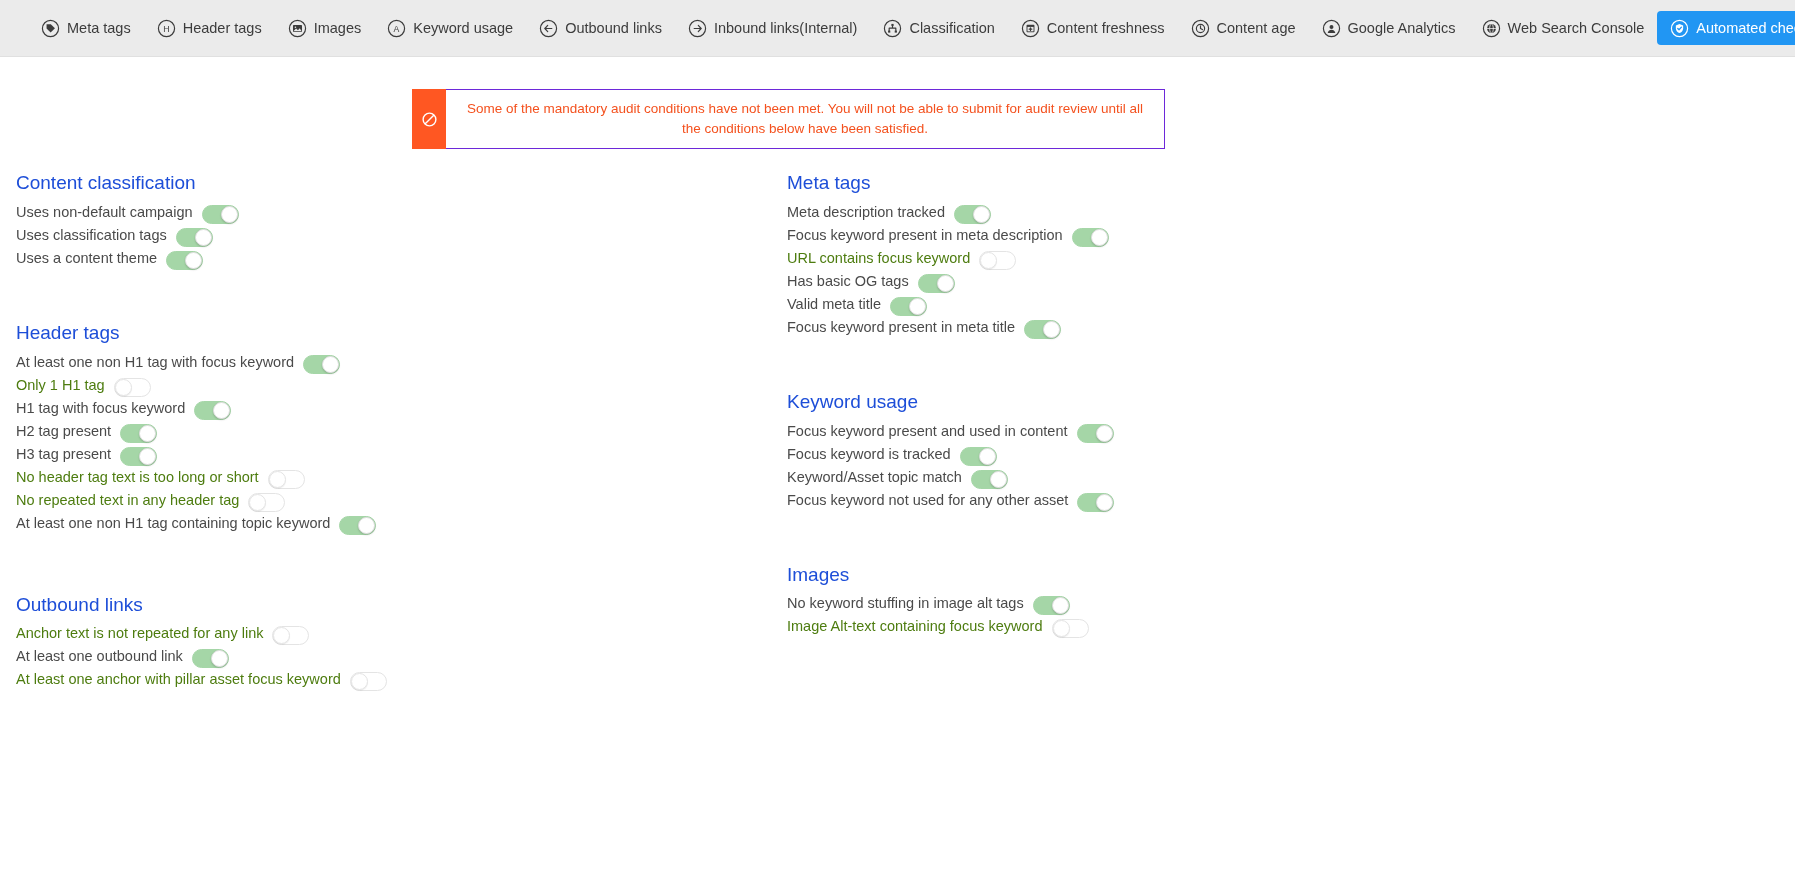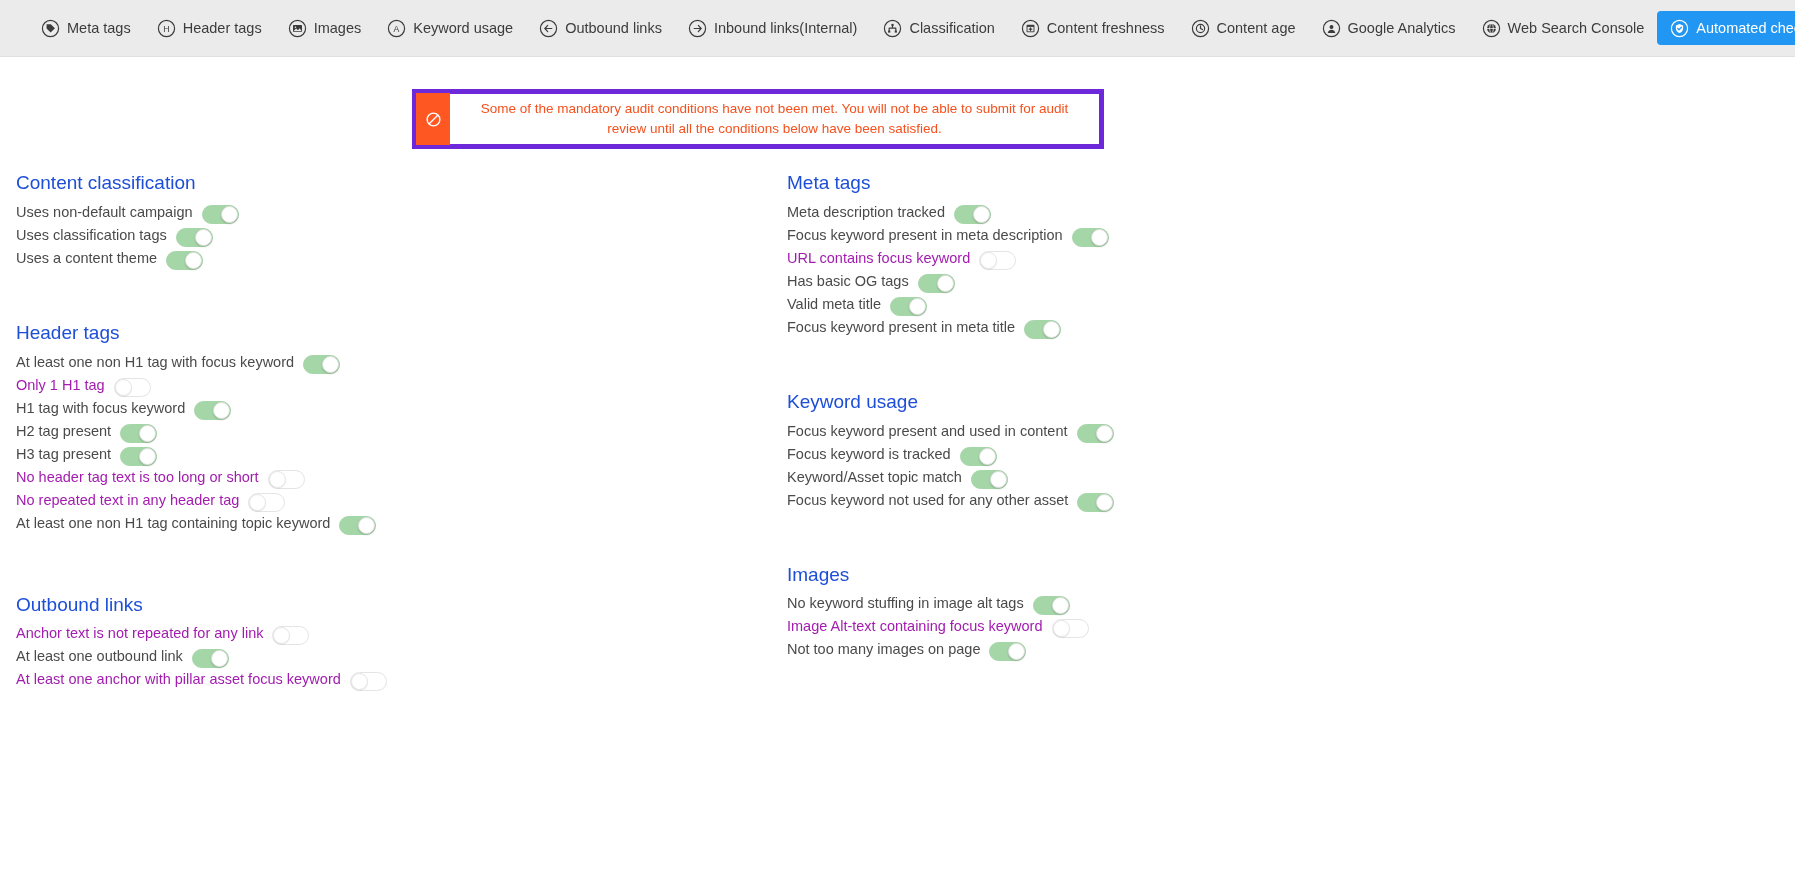--- a/index.html
+++ b/index.html
@@ -42,23 +42,23 @@
     color: #ffffff;
   }
   .tab .ic { display: inline-flex; width: 19px; height: 19px; flex: 0 0 auto; }
   .tab svg { width: 19px; height: 19px; display: block; }
   .tab .lbl { display: inline-block; }
 
   
   #alert {
     position: absolute;
     left: 412px; top: 89px;
-    width: 692px; height: 60px;
+    width: 753px; height: 60px;
     display: flex;
-    border: 5px solid #6d28d9;
+    border: 1px solid #6d28d9;
     background: #ffffff;
   }
   #alert-icon-box {
     width: 34px;
     background: #ff5722;
     display: flex; align-items: center; justify-content: center;
     flex: 0 0 34px;
     margin: -1px 0 -1px -1px;
   }
   #alert-icon-box svg { width: 17px; height: 17px; display: block; }
@@ -90,21 +90,21 @@
     gap: 9px;
     height: 23px;
     margin-bottom: 0px;
   }
   .check-label {
     font-size: 14.5px;
     color: #4a4a4a;
     line-height: 1;
     white-space: nowrap;
   }
-  .check-row.fail .check-label { color: #a21caf; }
+  .check-row.fail .check-label { color: #4d7c0f; }
 
   
   .sw {
     position: relative;
     width: 37px; height: 19px;
     border-radius: 10px;
     flex: 0 0 37px;
     cursor: pointer;
   }
   .sw.on  { background: #a5d6a7; border: 1px solid #a5d6a7; }
@@ -437,20 +437,14 @@
         <span class="sw on">
           <span class="knob"></span>
         </span>
       </div>
       <div class="check-row fail">
         <span class="check-label">Image Alt-text containing focus keyword</span>
         <span class="sw off">
           <span class="knob"></span>
         </span>
       </div>
-      <div class="check-row">
-        <span class="check-label">Not too many images on page</span>
-        <span class="sw on">
-          <span class="knob"></span>
-        </span>
-      </div>
     </div>
   </div>
 
 </body></html>

